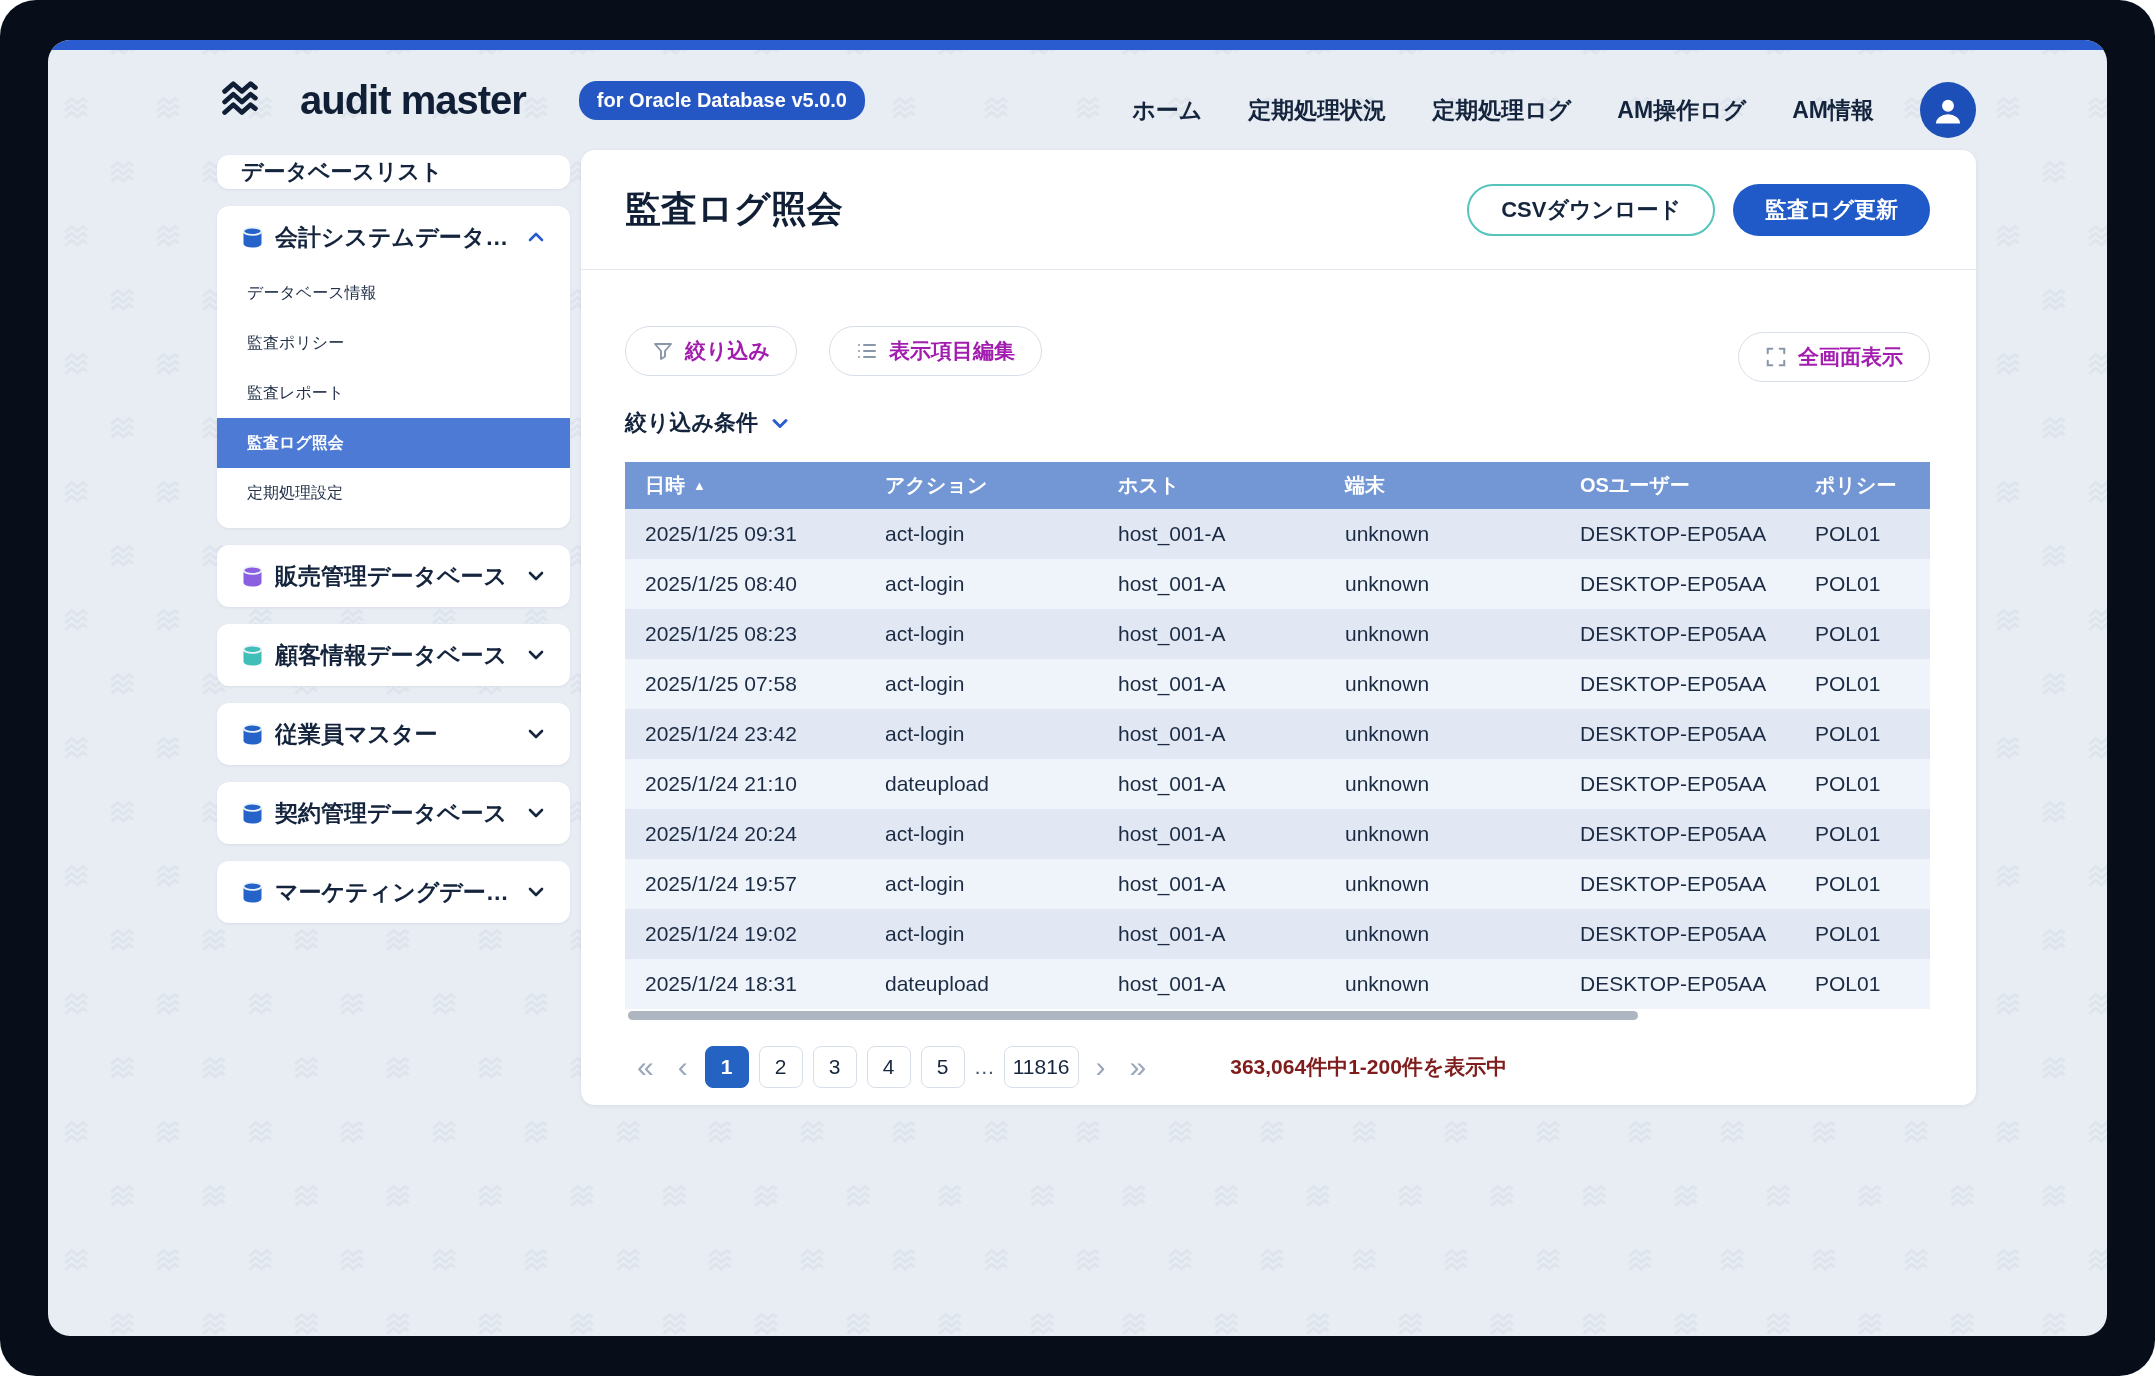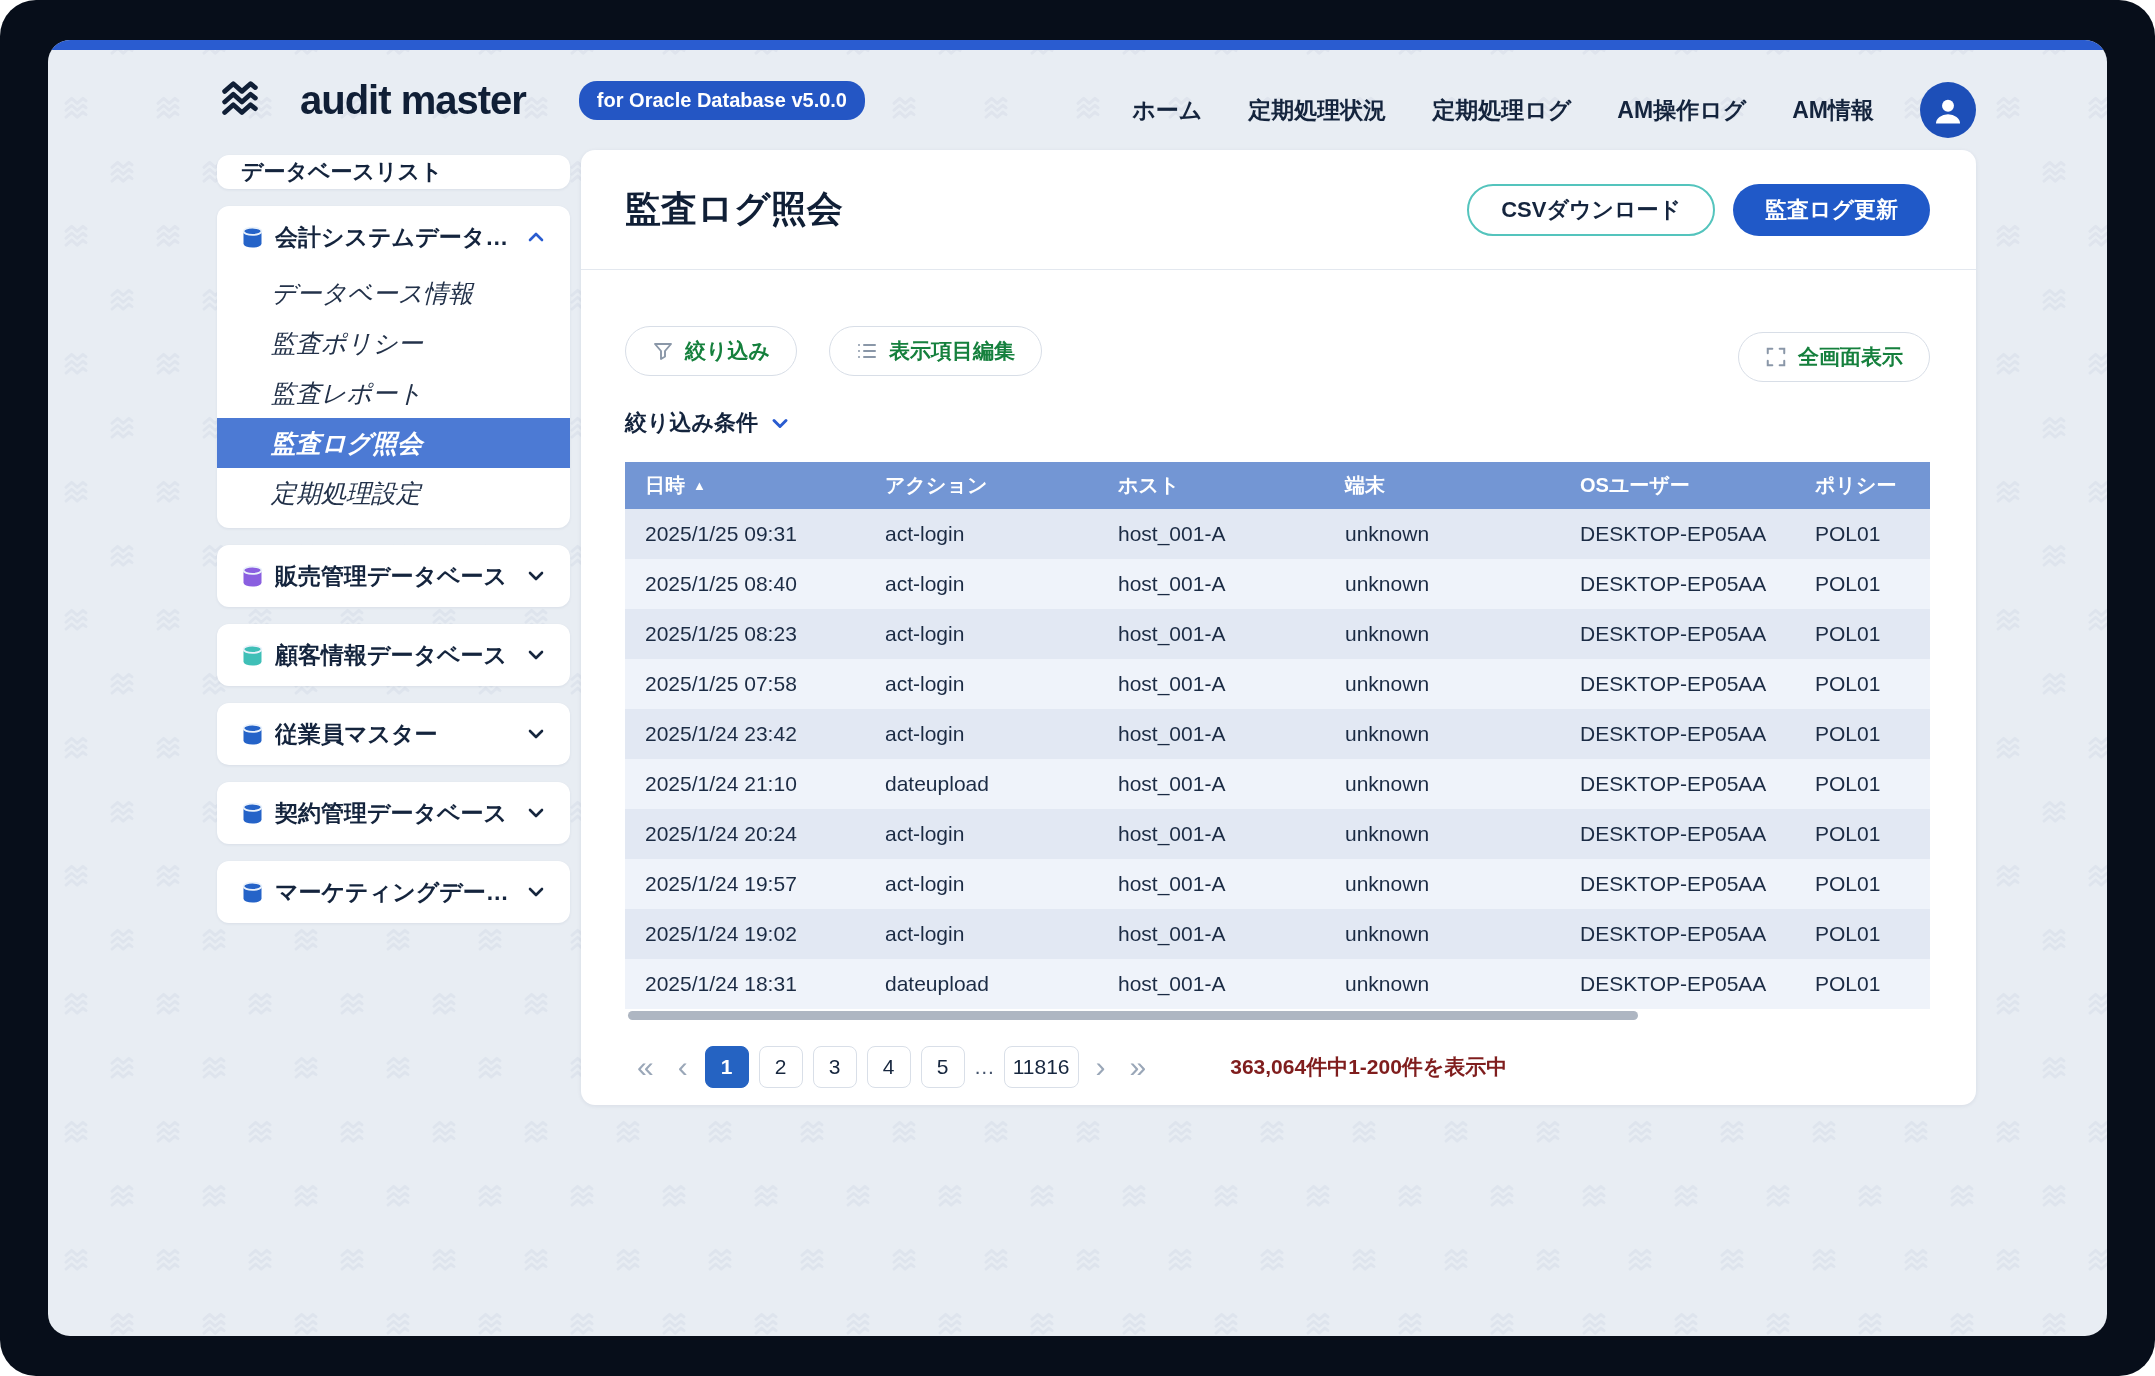--- a/index.html
+++ b/index.html
@@ -22,33 +22,33 @@
 
   
   #sidebar { position:absolute; left:169px; top:115px; width:353px; }
   .side-card { background:#fff; border-radius:12px; box-shadow:0 1px 3px rgba(20,40,80,.07); margin-bottom:17px; overflow:hidden; }
   #db-list-title { padding:2px 24px; font-size:22px; font-weight:800; color:#14243D; }
   .db-header { display:flex; align-items:center; height:62px; padding:0 22px; cursor:pointer; }
   .db-icon { width:27px; height:27px; flex:0 0 auto; }
   .db-label { font-size:23px; font-weight:800; color:#14243D; margin-left:9px; white-space:nowrap; overflow:hidden; flex:1; }
   .chev { width:24px; height:24px; flex:0 0 auto; }
   .submenu { padding-bottom:10px; }
-  .subitem { height:50px; display:flex; align-items:center; padding-left:54px; font-size:25px; color:#23324A; cursor:pointer;font-style:italic; }
+  .subitem { height:50px; display:flex; align-items:center; padding-left:30px; font-size:16px; color:#23324A; cursor:pointer; }
   .subitem.selected { background:#4C7AD4; color:#fff; font-weight:700; }
 
   
   #main-card { position:absolute; left:533px; top:110px; width:1395px; height:955px; background:#fff; border-radius:14px; box-shadow:0 1px 4px rgba(20,40,80,.08); }
   #main-header { height:120px; display:flex; align-items:center; border-bottom:1px solid #E3E8EF; padding:0 46px 0 44px; }
   #page-title { font-size:36px; font-weight:800; color:#101F36; flex:1; }
   .pill-btn { height:52px; border-radius:26px; display:inline-flex; align-items:center; padding:0 32px; font-size:22px; font-weight:700; cursor:pointer; }
   #csv-button { background:#fff; border:2px solid #54C4BD; color:#15253E; margin-right:18px; }
   #refresh-button { background:#2059C8; color:#fff; border:none; }
 
   #toolbar { display:flex; align-items:center; margin:50px 46px 0 44px; }
-  .tool-btn { height:50px; border-radius:25px; border:1.5px solid #D8DEE7; background:#fff; display:inline-flex; align-items:center; gap:11px; padding:0 26px; font-size:21px; font-weight:700; color:#15803d; cursor:pointer; }
+  .tool-btn { height:50px; border-radius:25px; border:1.5px solid #D8DEE7; background:#fff; display:inline-flex; align-items:center; gap:11px; padding:0 26px; font-size:21px; font-weight:700; color:#a21caf; cursor:pointer; }
   #columns-button { margin-left:32px; }
   #fullscreen-button { margin-left:auto;margin-top:12px; }
 
   #filter-cond { display:flex; align-items:center; gap:10px; margin:26px 44px 0 44px; font-size:22px; font-weight:800; color:#14243D; cursor:pointer; }
 
   #log-table { margin:24px 0 0 44px; width:1305px; }
   .t-head { display:flex; height:47px; background:#7396D4; }
   .t-head .cell { color:#fff; font-size:20px; font-weight:600; display:flex; align-items:center; padding-left:20px; }
   .t-row { display:flex; height:50px; }
   .t-row:nth-child(odd) { background:#E2E8F3; }

